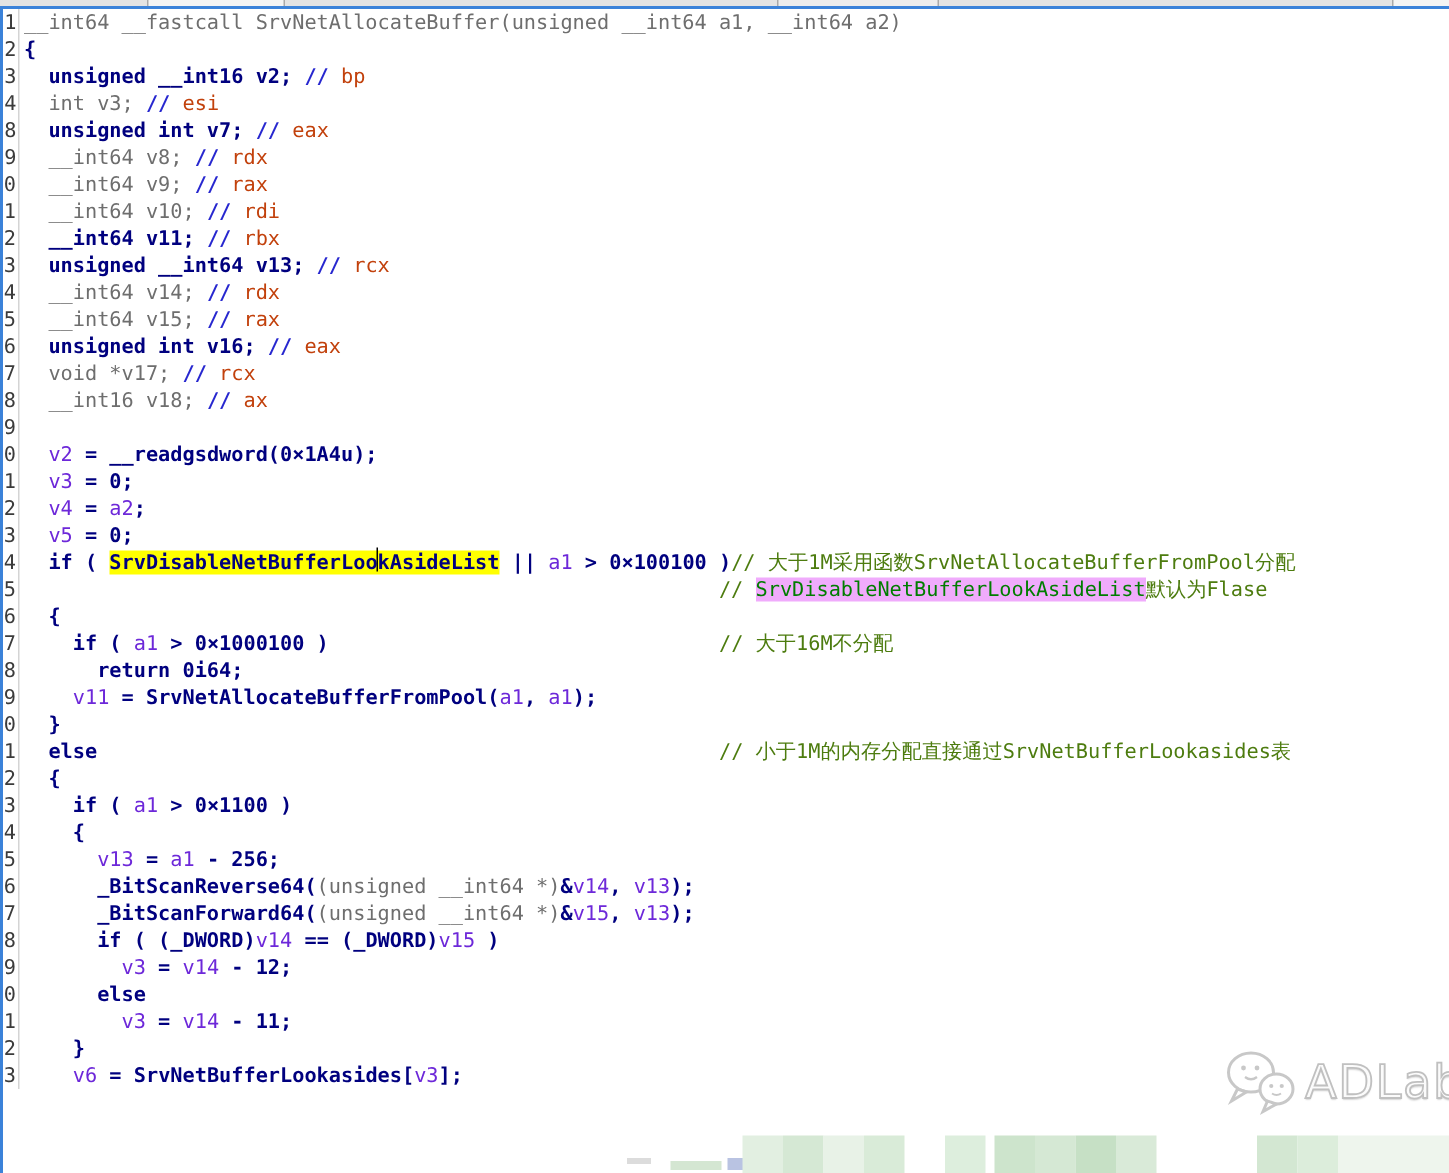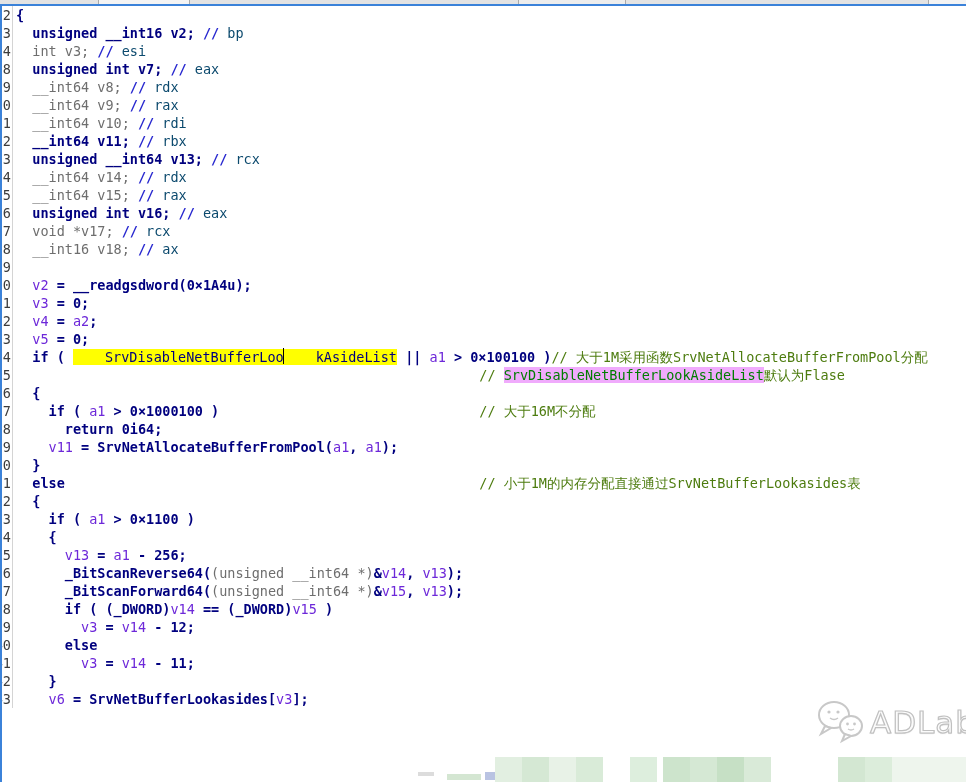--- a/index.html
+++ b/index.html
@@ -22,24 +22,24 @@
   .line{height:18px;white-space:pre;font:13.5px/18px "DejaVu Sans Mono","Liberation Mono",monospace;}
   .num{
     display:inline-block;width:11px;height:18px;overflow:hidden;
     direction:rtl;text-align:right;color:#3b3b3b;
     border-right:1px solid #d4d4d4;padding-right:1px;margin-right:3px;
     vertical-align:top;
   }
   .k{color:#00007f;font-weight:bold;}            
   .g{color:#6e6e6e;}                              
   .v{color:#6d28d9;}                              
-  .r{color:#0c4a6e;margin-top:44px;}                              
+  .r{color:#c2410c;margin-top:44px;}                              
   .s{color:#2727cf;font-weight:bold;}             
   .c{color:#4d7c0f;text-align:center;}                              
-  .hk{background:#ffff00;color:#00007f;font-weight:normal;padding-left:32px;} 
+  .hk{background:#ffff00;color:#00007f;font-weight:bold;} 
   .hc{background:#f0abfc;color:#007d00;}          
   .caret{display:inline-block;width:0;position:relative;}
   .caret::after{content:"";position:absolute;left:-1px;top:-14px;width:1.5px;height:16px;background:#000;}
 
   
   .px-block{position:absolute;z-index:2;}
 
   
   .watermark{position:absolute;left:814px;top:698px;display:flex;align-items:center;z-index:3;}
   .wm-icon{width:54px;height:48px;flex:none;}
@@ -55,20 +55,21 @@
 
 <div class="top-strip">
   <div class="tab-seg t1"></div>
   <div class="tab-seg t2"></div>
   <div class="tab-seg t3"></div>
 </div>
 <div class="top-blue"></div>
 <div class="left-edge"></div>
 
 <div class="code-area">
+    <div class="line"><span class="num">1</span><span class="g">__int64 __fastcall SrvNetAllocateBuffer(unsigned __int64 a1, __int64 a2)</span></div>
     <div class="line"><span class="num">2</span><span class="k">{</span></div>
     <div class="line"><span class="num">3</span><span class="k">  unsigned __int16 v2; </span><span class="s">// </span><span class="r">bp</span></div>
     <div class="line"><span class="num">4</span><span class="g">  int v3; </span><span class="s">// </span><span class="r">esi</span></div>
     <div class="line"><span class="num">8</span><span class="k">  unsigned int v7; </span><span class="s">// </span><span class="r">eax</span></div>
     <div class="line"><span class="num">9</span><span class="g">  __int64 v8; </span><span class="s">// </span><span class="r">rdx</span></div>
     <div class="line"><span class="num">10</span><span class="g">  __int64 v9; </span><span class="s">// </span><span class="r">rax</span></div>
     <div class="line"><span class="num">11</span><span class="g">  __int64 v10; </span><span class="s">// </span><span class="r">rdi</span></div>
     <div class="line"><span class="num">12</span><span class="k">  __int64 v11; </span><span class="s">// </span><span class="r">rbx</span></div>
     <div class="line"><span class="num">13</span><span class="k">  unsigned __int64 v13; </span><span class="s">// </span><span class="r">rcx</span></div>
     <div class="line"><span class="num">14</span><span class="g">  __int64 v14; </span><span class="s">// </span><span class="r">rdx</span></div>

